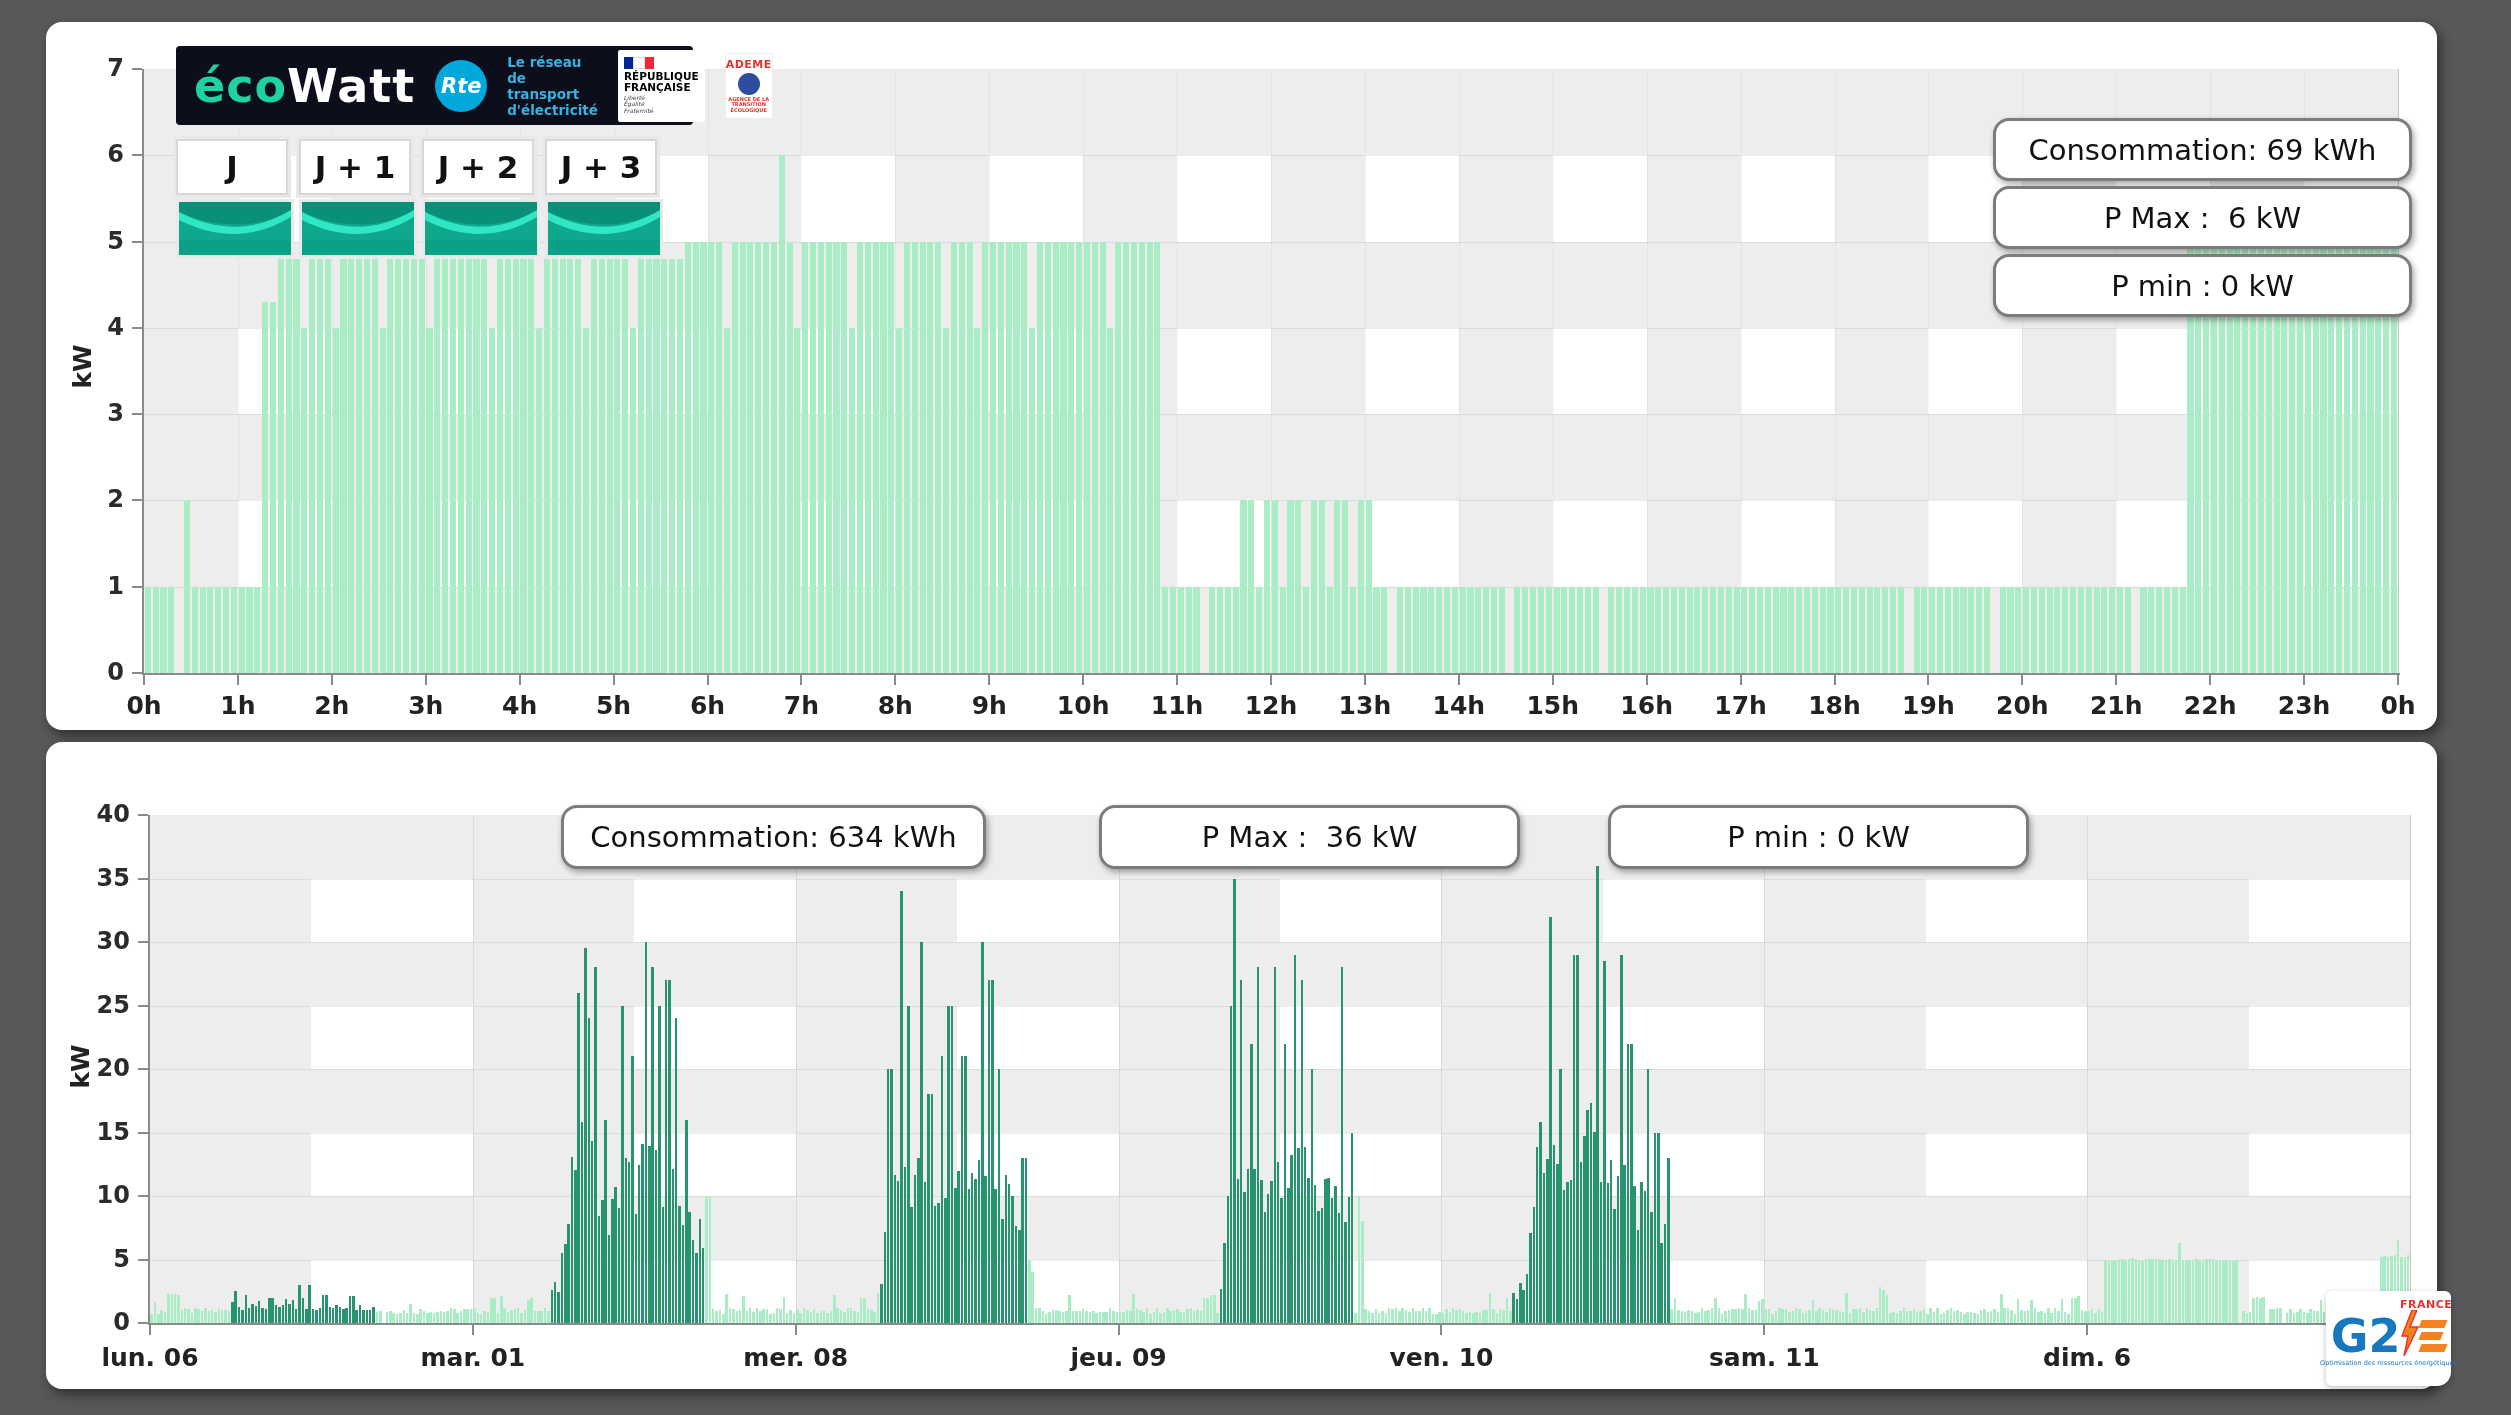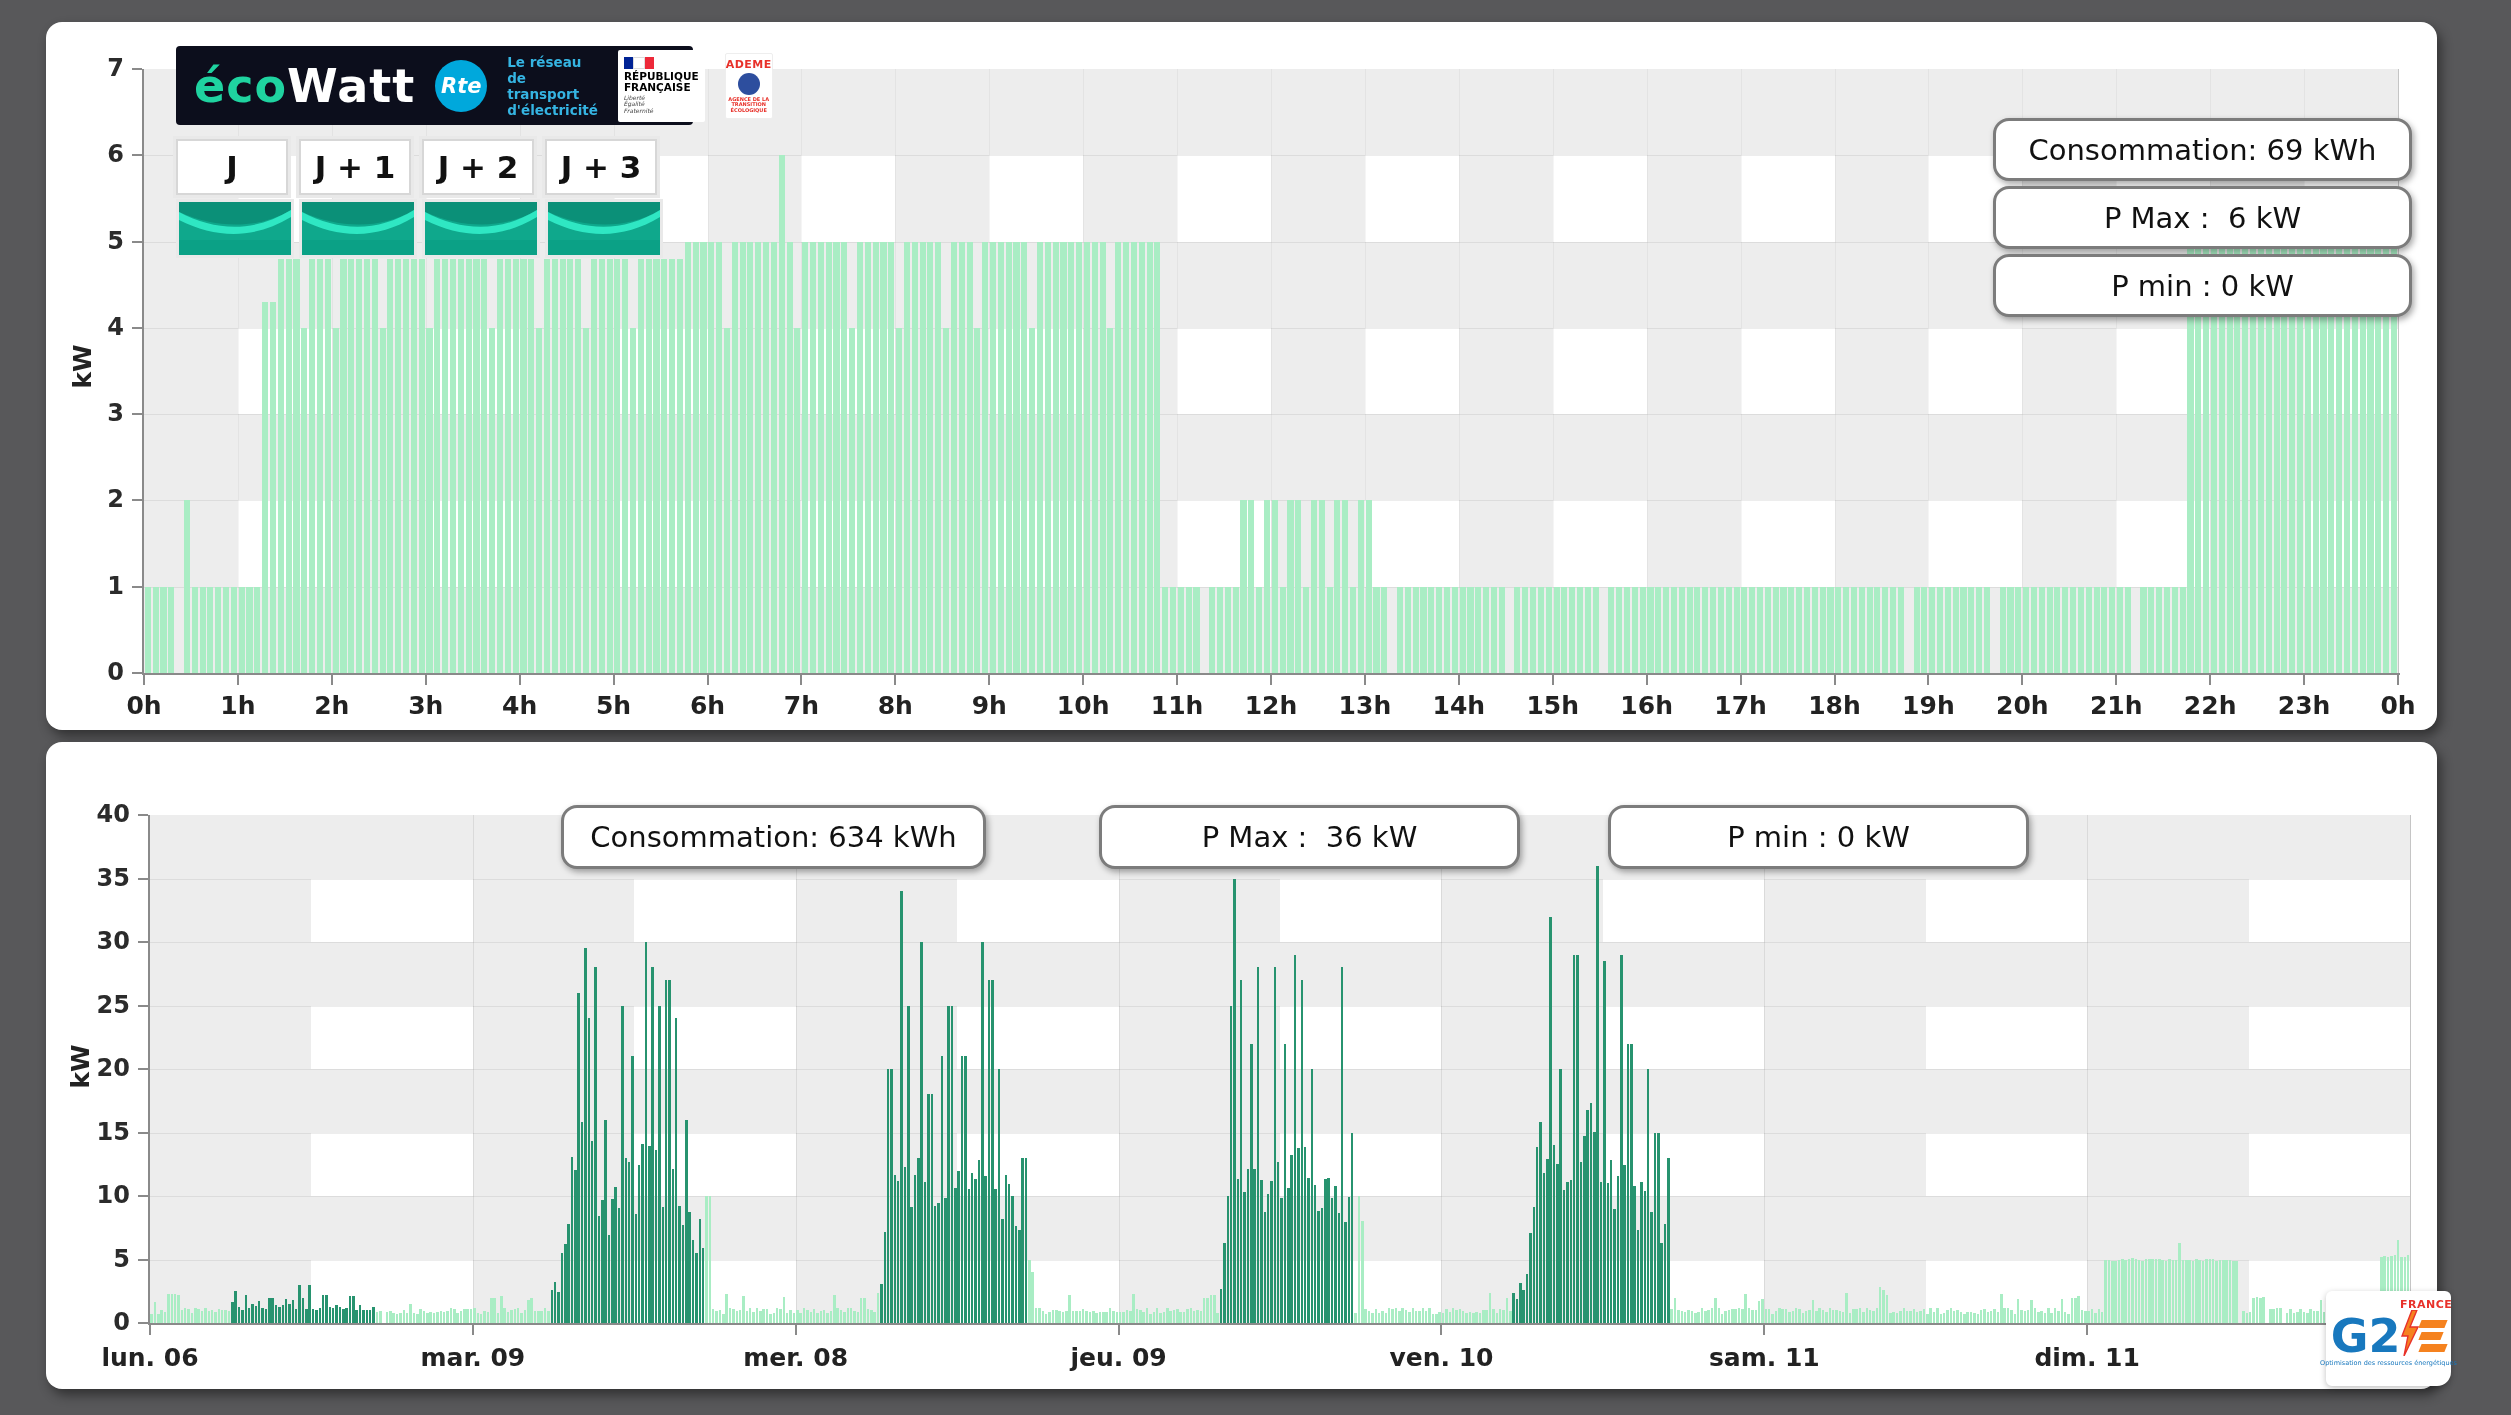--- a/index.html
+++ b/index.html
@@ -1367,31 +1367,31 @@
         <div class="num" style="left:38px;top:248.5px;width:46px;text-align:right;">25</div>
         <div class="tick" style="left:92px;top:199px;width:10px;height:2px;"></div>
         <div class="num" style="left:38px;top:185px;width:46px;text-align:right;">30</div>
         <div class="tick" style="left:92px;top:135.5px;width:10px;height:2px;"></div>
         <div class="num" style="left:38px;top:121.5px;width:46px;text-align:right;">35</div>
         <div class="tick" style="left:92px;top:72px;width:10px;height:2px;"></div>
         <div class="num" style="left:38px;top:58px;width:46px;text-align:right;">40</div>
         <div class="tick" style="left:103px;top:583px;width:2px;height:10px;"></div>
         <div class="xlab" style="left:44px;top:601px;width:120px;font-weight:600;">lun. 06</div>
         <div class="tick" style="left:425.85714285714283px;top:583px;width:2px;height:10px;"></div>
-        <div class="xlab" style="left:366.85714285714283px;top:601px;width:120px;font-weight:600;">mar. 09</div>
+        <div class="xlab" style="left:366.85714285714283px;top:601px;width:120px;font-weight:600;">mar. 01</div>
         <div class="tick" style="left:748.7142857142857px;top:583px;width:2px;height:10px;"></div>
         <div class="xlab" style="left:689.7142857142857px;top:601px;width:120px;font-weight:600;">mer. 08</div>
         <div class="tick" style="left:1071.5714285714284px;top:583px;width:2px;height:10px;"></div>
         <div class="xlab" style="left:1012.5714285714284px;top:601px;width:120px;font-weight:600;">jeu. 09</div>
         <div class="tick" style="left:1394.4285714285713px;top:583px;width:2px;height:10px;"></div>
         <div class="xlab" style="left:1335.4285714285713px;top:601px;width:120px;font-weight:600;">ven. 10</div>
         <div class="tick" style="left:1717.2857142857142px;top:583px;width:2px;height:10px;"></div>
         <div class="xlab" style="left:1658.2857142857142px;top:601px;width:120px;font-weight:600;">sam. 11</div>
         <div class="tick" style="left:2040.1428571428569px;top:583px;width:2px;height:10px;"></div>
-        <div class="xlab" style="left:1981.1428571428569px;top:601px;width:120px;font-weight:600;">dim. 11</div>
+        <div class="xlab" style="left:1981.1428571428569px;top:601px;width:120px;font-weight:600;">dim. 6</div>
       </div>
 
     <div class="kwlab" style="left:12px;top:310px;">kW</div>
 
     <div class="stat-box" style="left:515px;top:63px;width:419px;height:58px;">
       <span>Consommation: 634 kWh</span>
     </div>
     <div class="stat-box" style="left:1053px;top:63px;width:415px;height:58px;">
       <span>P Max :  36 kW</span>
     </div>

